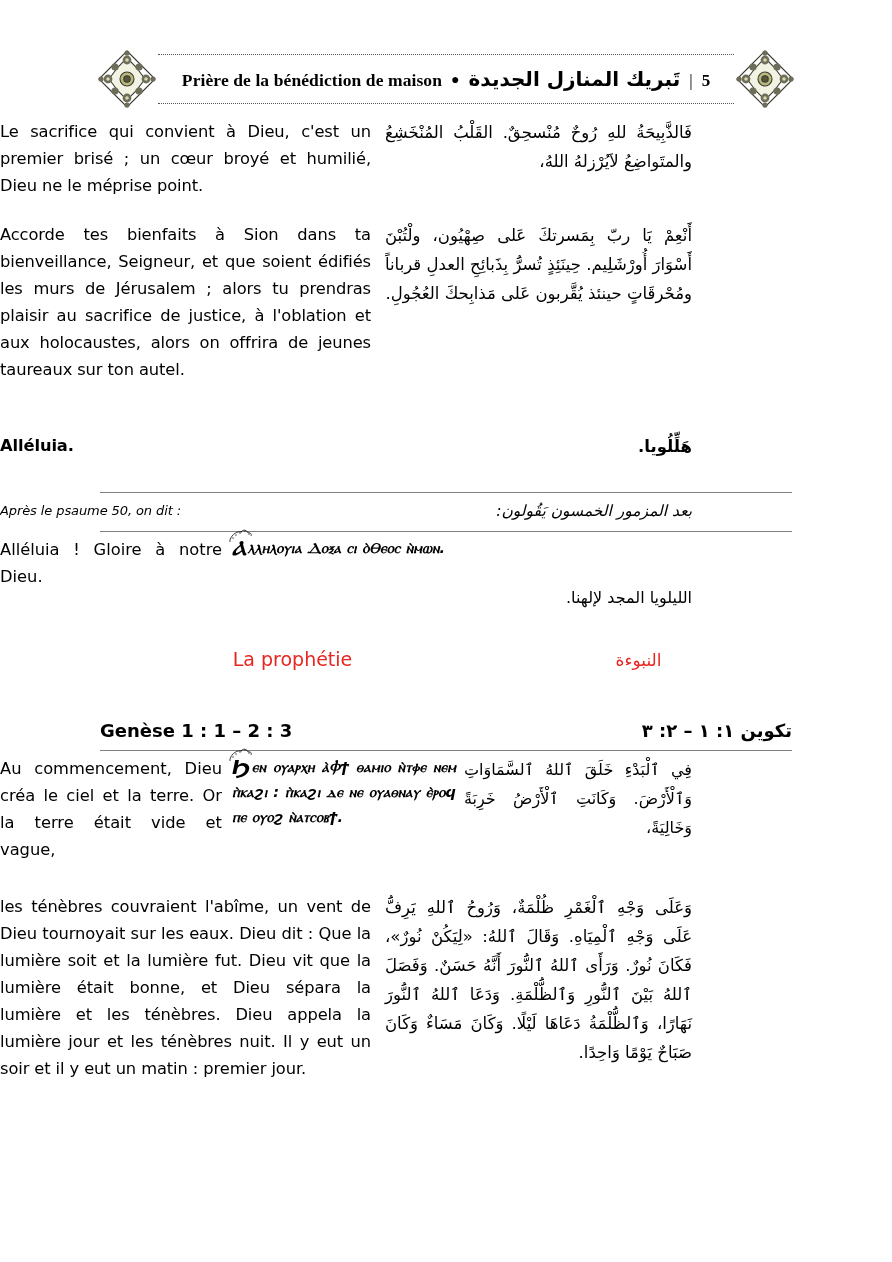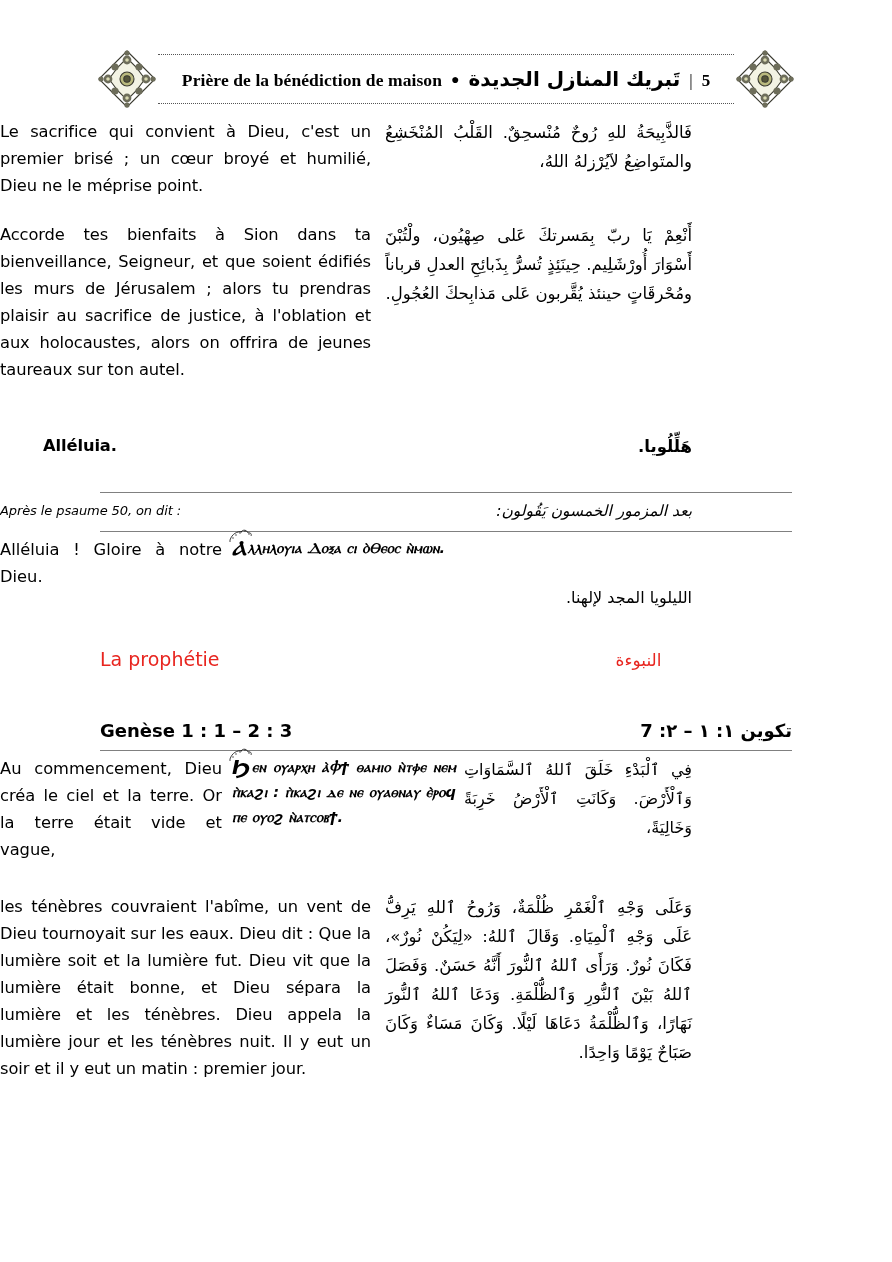--- a/index.html
+++ b/index.html
@@ -145,21 +145,21 @@
     width: 228px;
     box-sizing: border-box;
     direction: rtl;
     text-align: justify;
     text-align-last: right;
     font-size: 16px;
     line-height: 29px;
     font-family: "DejaVu Sans", sans-serif;
   }
 
-  .bold { font-weight: bold; padding-left: 43px; }
+  .bold { font-weight: bold; }
   .italic { font-style: italic; }
 
   .rule {
     position: absolute;
     left: 100px;
     width: 692px;
     height: 0;
     border-top: 1px solid #808080;
   }
 
@@ -168,21 +168,21 @@
   .section-title-row {
     position: absolute;
     left: 100px;
     width: 692px;
     display: flex;
     flex-direction: row;
     align-items: baseline;
   }
   .sect-fr {
     width: 385px;
-    text-align: left;
+    text-align: center;
     font-size: 19px;
     font-family: "DejaVu Sans", sans-serif;
   }
   .sect-ar {
     width: 307px;
     text-align: center;
     direction: rtl;
     font-size: 17px;
     font-family: "DejaVu Sans", sans-serif;
   }
@@ -360,21 +360,21 @@
     <div class="col-ar-narrow" style="text-align-last:right;margin-top:47px;">الليلويا المجد لإلهنا.</div>
   </div>
 
   <div class="section-title-row" style="top:648px;">
     <div class="sect-fr red">La prophétie</div>
     <div class="sect-ar red">النبوءة</div>
   </div>
 
   <div class="ref-row" style="top:720px;">
     <div class="ref-fr">Genèse 1 : 1 – 2 : 3</div>
-    <div class="ref-ar">تكوين ١: ١ – ٢: 7</div>
+    <div class="ref-ar">تكوين ١: ١ – ٢: ٣</div>
   </div>
 
   <div class="rule" style="top:750px;"></div>
 
   <div class="row" style="top:893px;">
     <div class="col-fr">les ténèbres couvraient l'abîme, un vent de Dieu tournoyait sur les eaux. Dieu dit : Que la lumière soit et la lumière fut. Dieu vit que la lumière était bonne, et Dieu sépara la lumière et les ténèbres. Dieu appela la lumière jour et les ténèbres nuit. Il y eut un soir et il y eut un matin : premier jour.</div>
     <div class="col-ar">وَعَلَى وَجْهِ ٱلْغَمْرِ ظُلْمَةٌ، وَرُوحُ ٱللهِ يَرِفُّ عَلَى وَجْهِ ٱلْمِيَاهِ. وَقَالَ ٱللهُ: «لِيَكُنْ نُورٌ»، فَكَانَ نُورٌ. وَرَأَى ٱللهُ ٱلنُّورَ أَنَّهُ حَسَنٌ. وَفَصَلَ ٱللهُ بَيْنَ ٱلنُّورِ وَٱلظُّلْمَةِ. وَدَعَا ٱللهُ ٱلنُّورَ نَهَارًا، وَٱلظُّلْمَةُ دَعَاهَا لَيْلًا. وَكَانَ مَسَاءٌ وَكَانَ صَبَاحٌ يَوْمًا وَاحِدًا.</div>
   </div>
 
   <div class="row" style="top:755px;">

